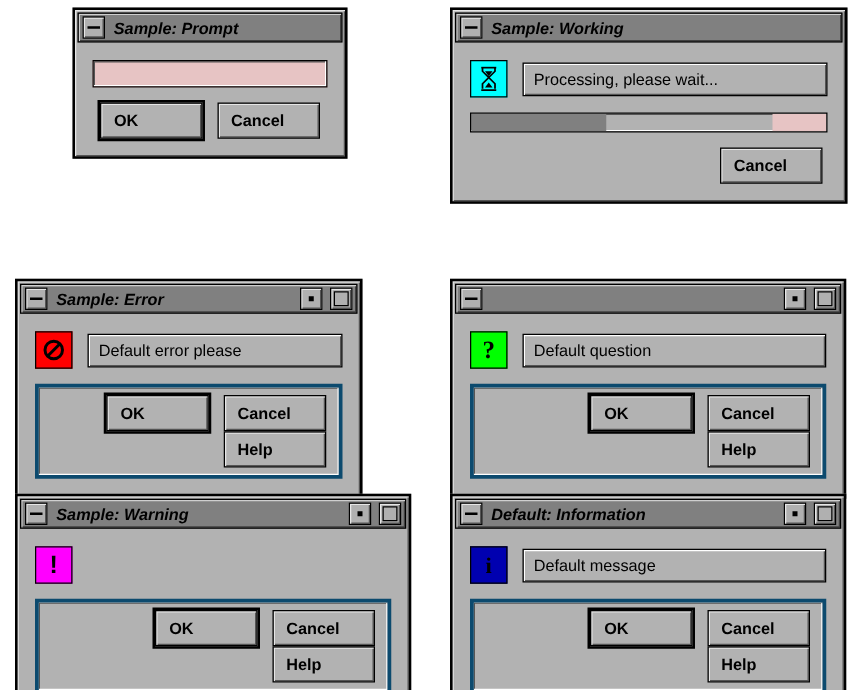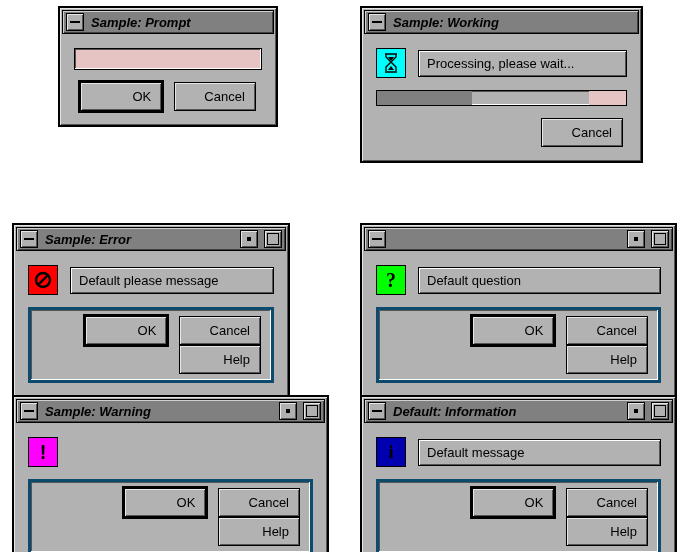--- a/index.html
+++ b/index.html
@@ -69,28 +69,29 @@
   .btnrow.center { text-align:center;}
   .btnrow-inner-right {
     display:inline-block;
     border:3px solid #0c4a6e;
     box-shadow: inset -1px -1px 0 #fff, inset 1px 1px 0 #555;
     padding:6px 6px;
   }
   .btn {
     display:inline-block;
     min-width:60px;
-    text-align:right;
+    text-align:left;
     padding:6px 10px;
     background:#b2b2b2;
     border:1px solid #000;
     box-shadow: inset 1px 1px 0 #e6e6e6, inset -1px -1px 0 #555;
     margin:0 4px;
     font-size:13px;
     cursor:default;
+    font-weight:bold;
   }
   .btn.default {
     box-shadow: 0 0 0 2px #000, inset 1px 1px 0 #e6e6e6, inset -1px -1px 0 #555;
   }
   .field {
     width:100%; height:22px;
     box-sizing:border-box;
     border:1px solid #000;
     box-shadow: inset -1px -1px 0 #fff, inset 1px 1px 0 #555;
     padding:2px 4px;
@@ -128,21 +129,21 @@
   </div>
   <div class="body">
     <input class="field pink" value="" style="">
   </div>
   <div class="btnrow center">
     <span class="btn default">OK</span>
     <span class="btn">Cancel</span>
   </div>
 </div>
 
-<div class="dlg" style="left:360px; top:6px; width:283px;">
+<div class="dlg" style="left:360px; top:6px; width:318px;">
   <div class="tb">
     <div class="titlebtn">
         <span class="bar"></span>
       </div>
     <span class="title">Sample: Working</span>
   </div>
   <div class="body">
     <div class="row">
       <div class="iconbox" style="background:#00ffff">
         <svg width="16" height="20" viewBox="0 0 16 20">
@@ -179,21 +180,21 @@
       </div>
   </div>
   <div class="body">
     <div class="row">
       <div class="iconbox" style="background:#ff0000">
         <svg width="20" height="20" viewBox="0 0 20 20">
             <circle cx="10" cy="10" r="7" stroke="#000" stroke-width="2.4" fill="none"></circle>
             <line x1="5" y1="15" x2="15" y2="5" stroke="#000" stroke-width="2.4"></line>
           </svg>
       </div>
-      <div class="msgbox" style="flex:1">Default please message</div>
+      <div class="msgbox" style="flex:1">Default error please</div>
     </div>
   </div>
   <div class="btnrow">
     <div class="btnrow-inner-right">
       <span class="btn default">OK</span>
       <span class="btn">Cancel</span>
       <span class="btn">Help</span>
     </div>
   </div>
 </div>

